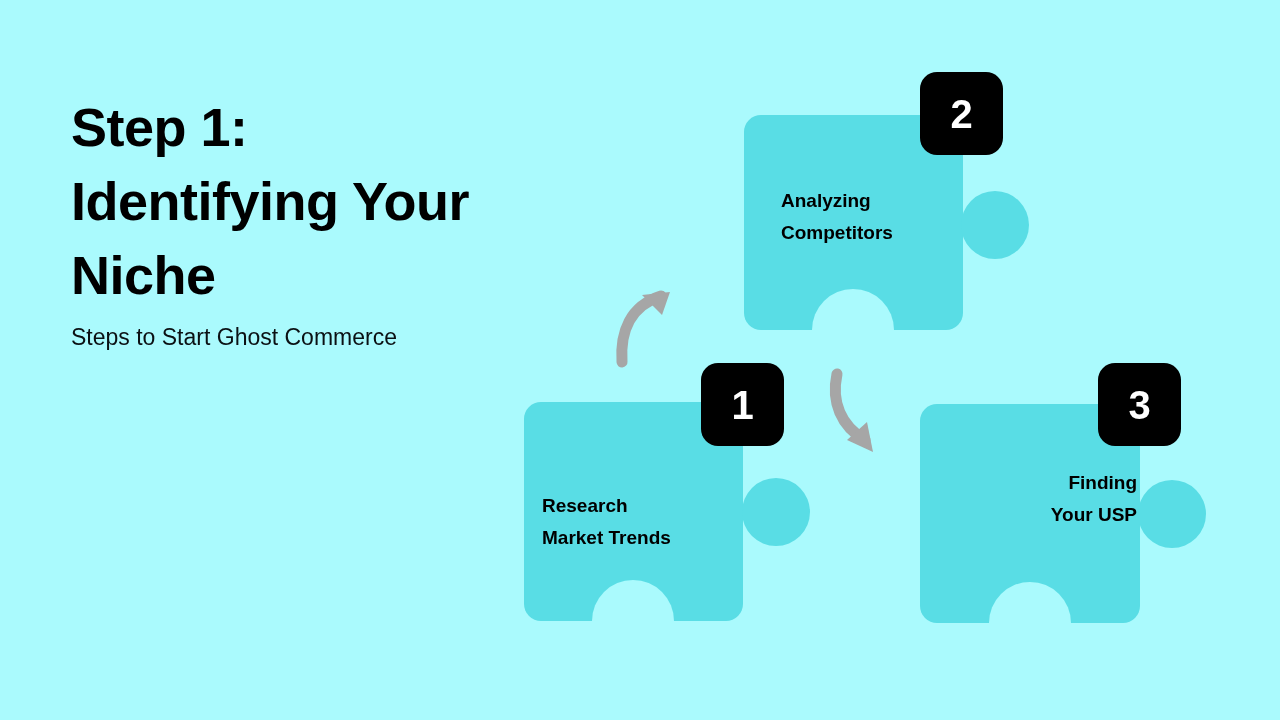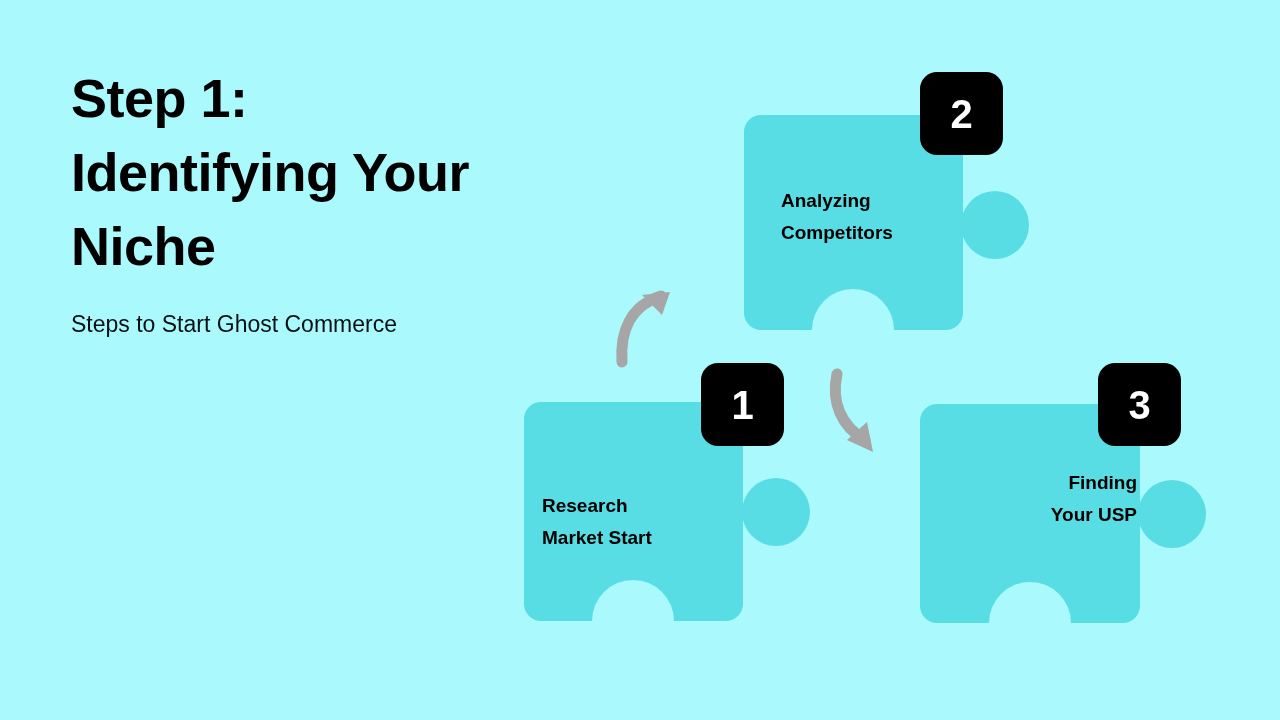--- a/index.html
+++ b/index.html
@@ -17,37 +17,37 @@
     position: relative;
     width: 1280px;
     height: 720px;
     background: #aafafd;
   }
 
   
   #text-block {
     position: absolute;
     left: 71px;
-    top: 61px;
+    top: 90px;
     width: 470px;
   }
   #page-title {
     font-size: 54px;
     font-weight: bold;
     line-height: 74px;
     color: #000000;
     letter-spacing: -0.5px;
     margin: 0;
   }
   #page-subtitle {
     font-size: 23px;
     font-weight: normal;
     line-height: 30px;
     color: #0b1013;
-    margin: 26px 0 0 0;
+    margin: 10px 0 0 0;
   }
 
   
   .puzzle-piece {
     position: absolute;
   }
   .puzzle-svg {
     position: absolute;
     left: 0;
     top: 0;
@@ -152,21 +152,21 @@
     <path d="M 14 82 C 12 52, 22 26, 53 16" fill="none" stroke="#a6a6a6" stroke-width="11" stroke-linecap="round"></path>
     <path d="M 62 12 L 34 15 L 54 35 Z" fill="#a6a6a6"></path>
   </svg>
 
   <svg class="arrow" style="left:823px; top:368px;" width="62" height="90" viewBox="0 0 62 90">
     <path d="M 14 6 C 8 34, 18 58, 42 72" fill="none" stroke="#a6a6a6" stroke-width="11" stroke-linecap="round"></path>
     <path d="M 50 84 L 24 72 L 44 54 Z" fill="#a6a6a6"></path>
   </svg>
 
 <div class="piece-label align-left" style="left: 542px; top: 481px; width: 185px;">Research
-Market Start</div>
+Market Trends</div>
     <div class="number-badge" style="left: 701px; top: 363px;">1</div>
     <div class="piece-label align-left" style="left: 781px; top: 176px; width: 185px;">Analyzing
 Competitors</div>
     <div class="number-badge" style="left: 920px; top: 72px;">2</div>
     <div class="piece-label align-center" style="left: 952px; top: 458px; width: 185px;">Finding
 Your USP</div>
     <div class="number-badge" style="left: 1098px; top: 363px;">3</div>
   </div>
 
 </body></html>

